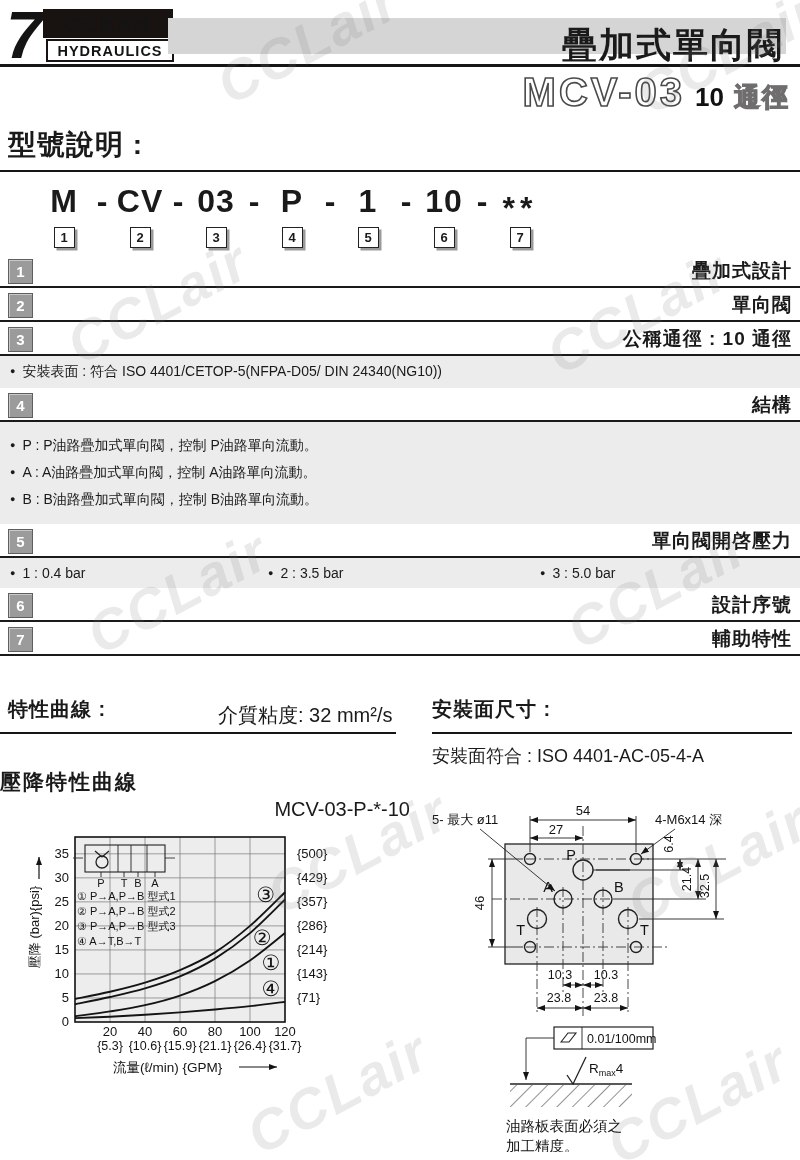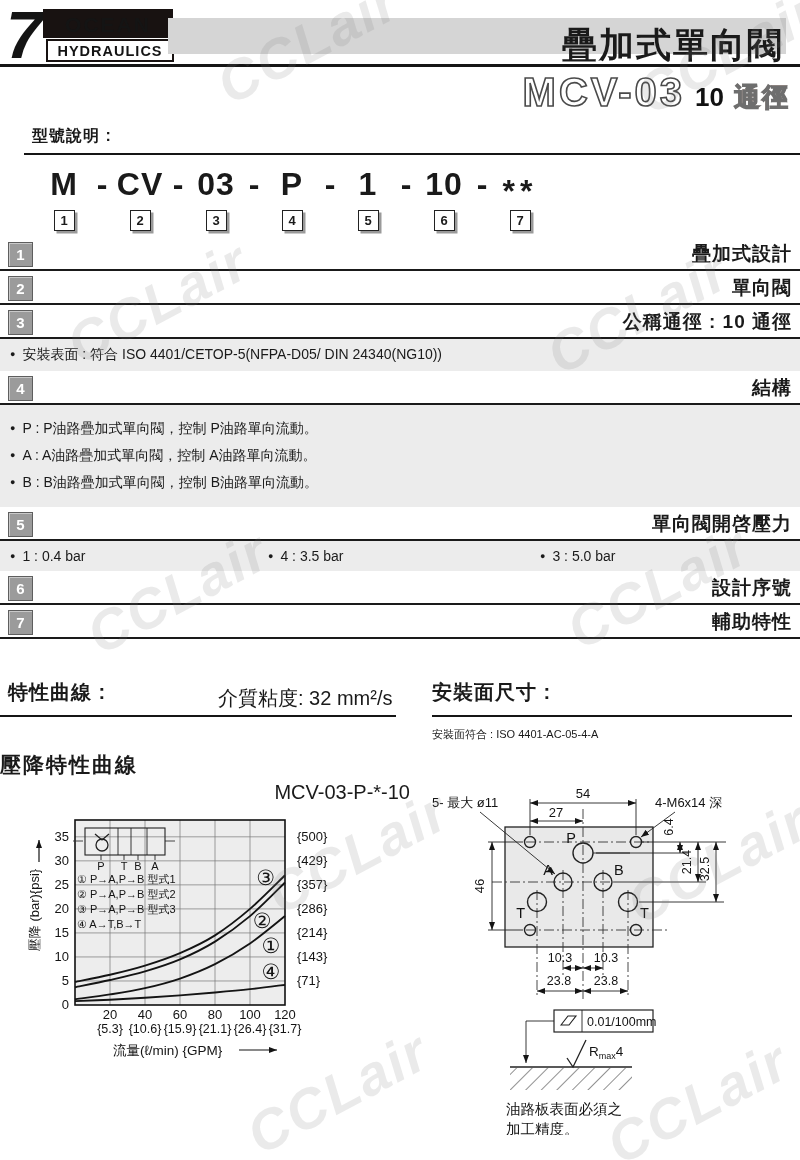--- a/index.html
+++ b/index.html
@@ -18,22 +18,22 @@
   .title-band { position:absolute; left:168px; right:14px; top:18px; height:36px; background:#d5d5d5; }
   .page-title { position:absolute; right:16px; top:10px; font-size:35px; font-weight:bold;
                 letter-spacing:2px; line-height:48px; z-index:2;margin-top:11px; }
   .header-rule { position:absolute; left:0; right:0; top:64px; height:3px; background:#151515; }
   .model-line { position:absolute; right:10px; top:70px; display:flex; align-items:baseline; gap:10px; z-index:2; }
   .model-outline { font-size:40px; font-weight:800; color:#fff; -webkit-text-stroke:1.6px #4a4a4a; letter-spacing:3px; }
   .model-size-num { font-size:26px; font-weight:bold; color:#111; }
   .model-size-unit { font-size:26px; font-weight:bold; color:#c2410c; -webkit-text-stroke:1.2px #6e6e6e; letter-spacing:2px; }
 
   
-  .modelcode-label { padding:14px 0 6px 8px; font-size:16px; font-weight:bold;
-                     border-bottom:2px solid #151515; letter-spacing:1px;margin-left:24px; }
+  .modelcode-label { padding:14px 0 6px 8px; font-size:28px; font-weight:bold;
+                     border-bottom:2px solid #151515; letter-spacing:1px; }
   .code-row { display:flex; align-items:flex-start; padding:12px 0 0 34px; height:82px; }
   .code-seg { display:flex; flex-direction:column; align-items:center; width:60px; }
   .code-text { font-size:32px; font-weight:bold; line-height:34px; letter-spacing:1px; }
   .code-text.stars { transform:translateY(7px); letter-spacing:5px; }
   .code-box { margin-top:9px; width:21px; height:21px; background:#fff; border:1.5px solid #222;
               box-shadow:2.5px 2.5px 0 #9a9a9a; display:flex; align-items:center; justify-content:center;
               font-size:13px; font-weight:bold; }
   .code-dash { font-size:32px; font-weight:bold; line-height:34px; width:16px; text-align:center; }
 
   
@@ -51,21 +51,21 @@
   .band-pressure .note:nth-child(1) { width:258px; }
   .band-pressure .note:nth-child(2) { width:272px; }
   .note::before { content:"●"; font-size:9px; vertical-align:2px; margin-right:7px; }
 
   
   .bottom { position:relative; height:470px; margin-top:26px; }
   .col-head { position:absolute; font-size:20px; font-weight:bold; letter-spacing:1px; }
   .visc { position:absolute; left:218px; top:20px; font-size:20px; }
   .rule-l { position:absolute; left:0; top:50px; width:396px; border-top:2px solid #151515; }
   .rule-r { position:absolute; left:432px; top:50px; width:360px; border-top:2px solid #151515; }
-  .standard { position:absolute; left:432px; top:62px; font-size:11px; }
+  .standard { position:absolute; left:432px; top:62px; font-size:18px; }
   .chart-title { position:absolute; left:0; top:86px; width:410px; 
                  font-size:21px; font-weight:bold; letter-spacing:2px; }
   .chart-sub { position:absolute; left:0; top:116px; width:410px; text-align:right; font-size:20px; }
   #chart-svg { position:absolute; left:25px; top:145px; }
   #draw-svg { position:absolute; left:430px; top:100px; }
   svg text { font-family:"Liberation Sans", sans-serif; fill:#141414; }
   .dd { stroke:#333; stroke-width:0.9; stroke-dasharray:10 3 2 3; fill:none; }
   .thin { stroke:#222; stroke-width:0.9; fill:none; }
   .shape { stroke:#222; stroke-width:1.4; fill:none; }
 </style>
@@ -156,21 +156,21 @@
       <div class="note">P : P油路疊加式單向閥，控制 P油路單向流動。</div>
       <div class="note">A : A油路疊加式單向閥，控制 A油路單向流動。</div>
       <div class="note">B : B油路疊加式單向閥，控制 B油路單向流動。</div>
     </div>
     <div class="sec-row">
       <span class="sec-num">5</span>
       <span class="sec-title">單向閥開啓壓力</span>
     </div>
     <div class="band band-pressure">
       <span class="note">1 : 0.4 bar</span>
-      <span class="note">4 : 3.5 bar</span>
+      <span class="note">2 : 3.5 bar</span>
       <span class="note">3 : 5.0 bar</span>
     </div>
     <div class="sec-row">
       <span class="sec-num">6</span>
       <span class="sec-title">設計序號</span>
     </div>
     <div class="sec-row">
       <span class="sec-num">7</span>
       <span class="sec-title">輔助特性</span>
     </div>

